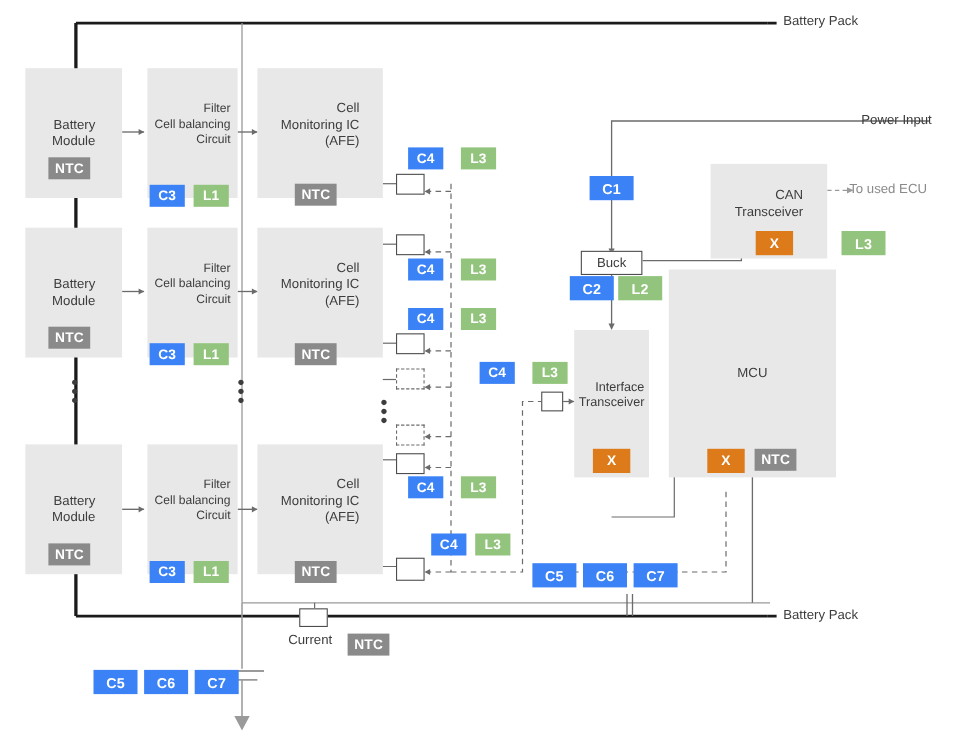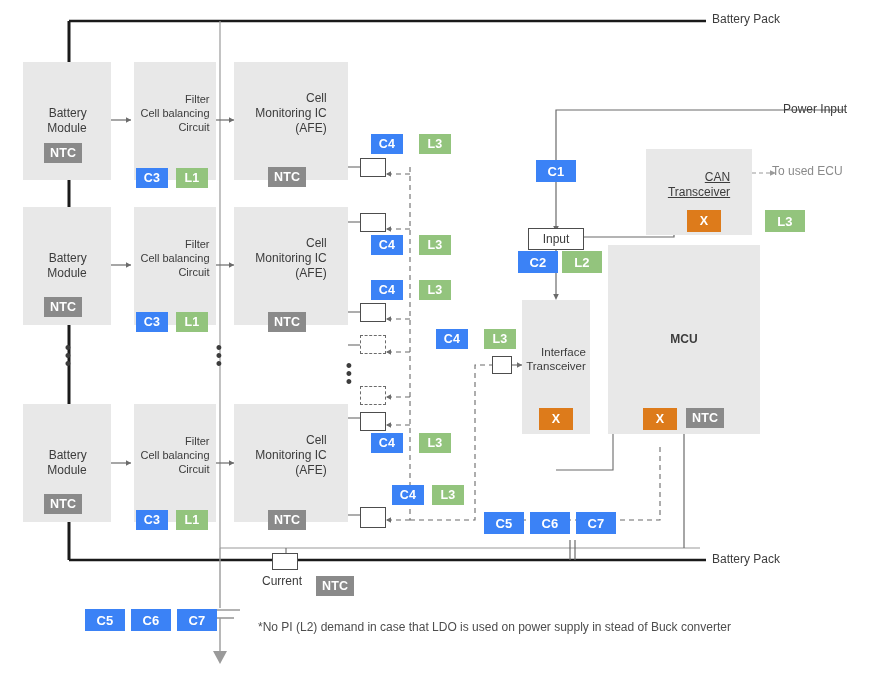--- a/index.html
+++ b/index.html
@@ -231,50 +231,49 @@
 
   <div class="whitebox" style="left:360px;top:507px;width:26px;height:21px;"></div>
   <div class="tag c" style="left:392px;top:485px;">C4</div>
   <div class="tag l" style="left:432px;top:485px;">L3</div>
 
   <div class="tag c" style="left:436px;top:329px;">C4</div>
   <div class="tag l" style="left:484px;top:329px;">L3</div>
   <div class="whitebox" style="left:492px;top:356px;width:20px;height:18px;"></div>
 
   <div class="tag c" style="left:536px;top:160px;width:40px;height:22px;font-size:13px;">C1</div>
-  <div class="buckbox" style="left:528px;top:228px;width:56px;height:22px;">Input</div>
+  <div class="buckbox" style="left:528px;top:228px;width:56px;height:22px;">Buck</div>
   <div class="tag c" style="left:518px;top:251px;width:40px;height:22px;font-size:13px;">C2</div>
   <div class="tag l" style="left:562px;top:251px;width:40px;height:22px;font-size:13px;">L2</div>
 
   <div class="box" style="left:646px;top:149px;width:106px;height:86px;">
-    <div class="lbl" style="margin-top:-14px;text-decoration:underline;">CAN
+    <div class="lbl" style="margin-top:-14px;">CAN
 Transceiver</div>
   </div>
   <div class="tag x" style="left:687px;top:210px;width:34px;height:22px;">X</div>
   <div class="tag l" style="left:765px;top:210px;width:40px;height:22px;font-size:13px;">L3</div>
 
   <div class="box" style="left:522px;top:300px;width:68px;height:134px;">
     <div class="lbl" style="margin-top:-16px;font-size:11.5px;">Interface
 Transceiver</div>
   </div>
   <div class="tag x" style="left:539px;top:408px;width:34px;height:22px;">X</div>
 
-  <div class="box" style="left:608px;top:245px;width:152px;height:189px;font-weight:bold;">
+  <div class="box" style="left:608px;top:245px;width:152px;height:189px;">
     <div class="lbl">MCU</div>
   </div>
   <div class="tag x" style="left:643px;top:408px;width:34px;height:22px;">X</div>
   <div class="tag ntc" style="left:686px;top:408px;">NTC</div>
 
   <div class="tag c" style="left:484px;top:512px;width:40px;height:22px;font-size:13px;">C5</div>
   <div class="tag c" style="left:530px;top:512px;width:40px;height:22px;font-size:13px;">C6</div>
   <div class="tag c" style="left:576px;top:512px;width:40px;height:22px;font-size:13px;">C7</div>
 
   <div class="whitebox" style="left:272px;top:553px;width:26px;height:17px;"></div>
   <div class="plaintext" style="left:262px;top:574px;">Current</div>
   <div class="tag ntc" style="left:316px;top:576px;">NTC</div>
 
   <div class="tag c" style="left:85px;top:609px;width:40px;height:22px;font-size:13px;">C5</div>
   <div class="tag c" style="left:131px;top:609px;width:40px;height:22px;font-size:13px;">C6</div>
   <div class="tag c" style="left:177px;top:609px;width:40px;height:22px;font-size:13px;">C7</div>
 
-  <div class="note" style="left:258px;top:620px;">*No PI (L2) demand in case that LDO is used on power supply in stead of Buck converter</div>
 
 </div>
 
 </body></html>

